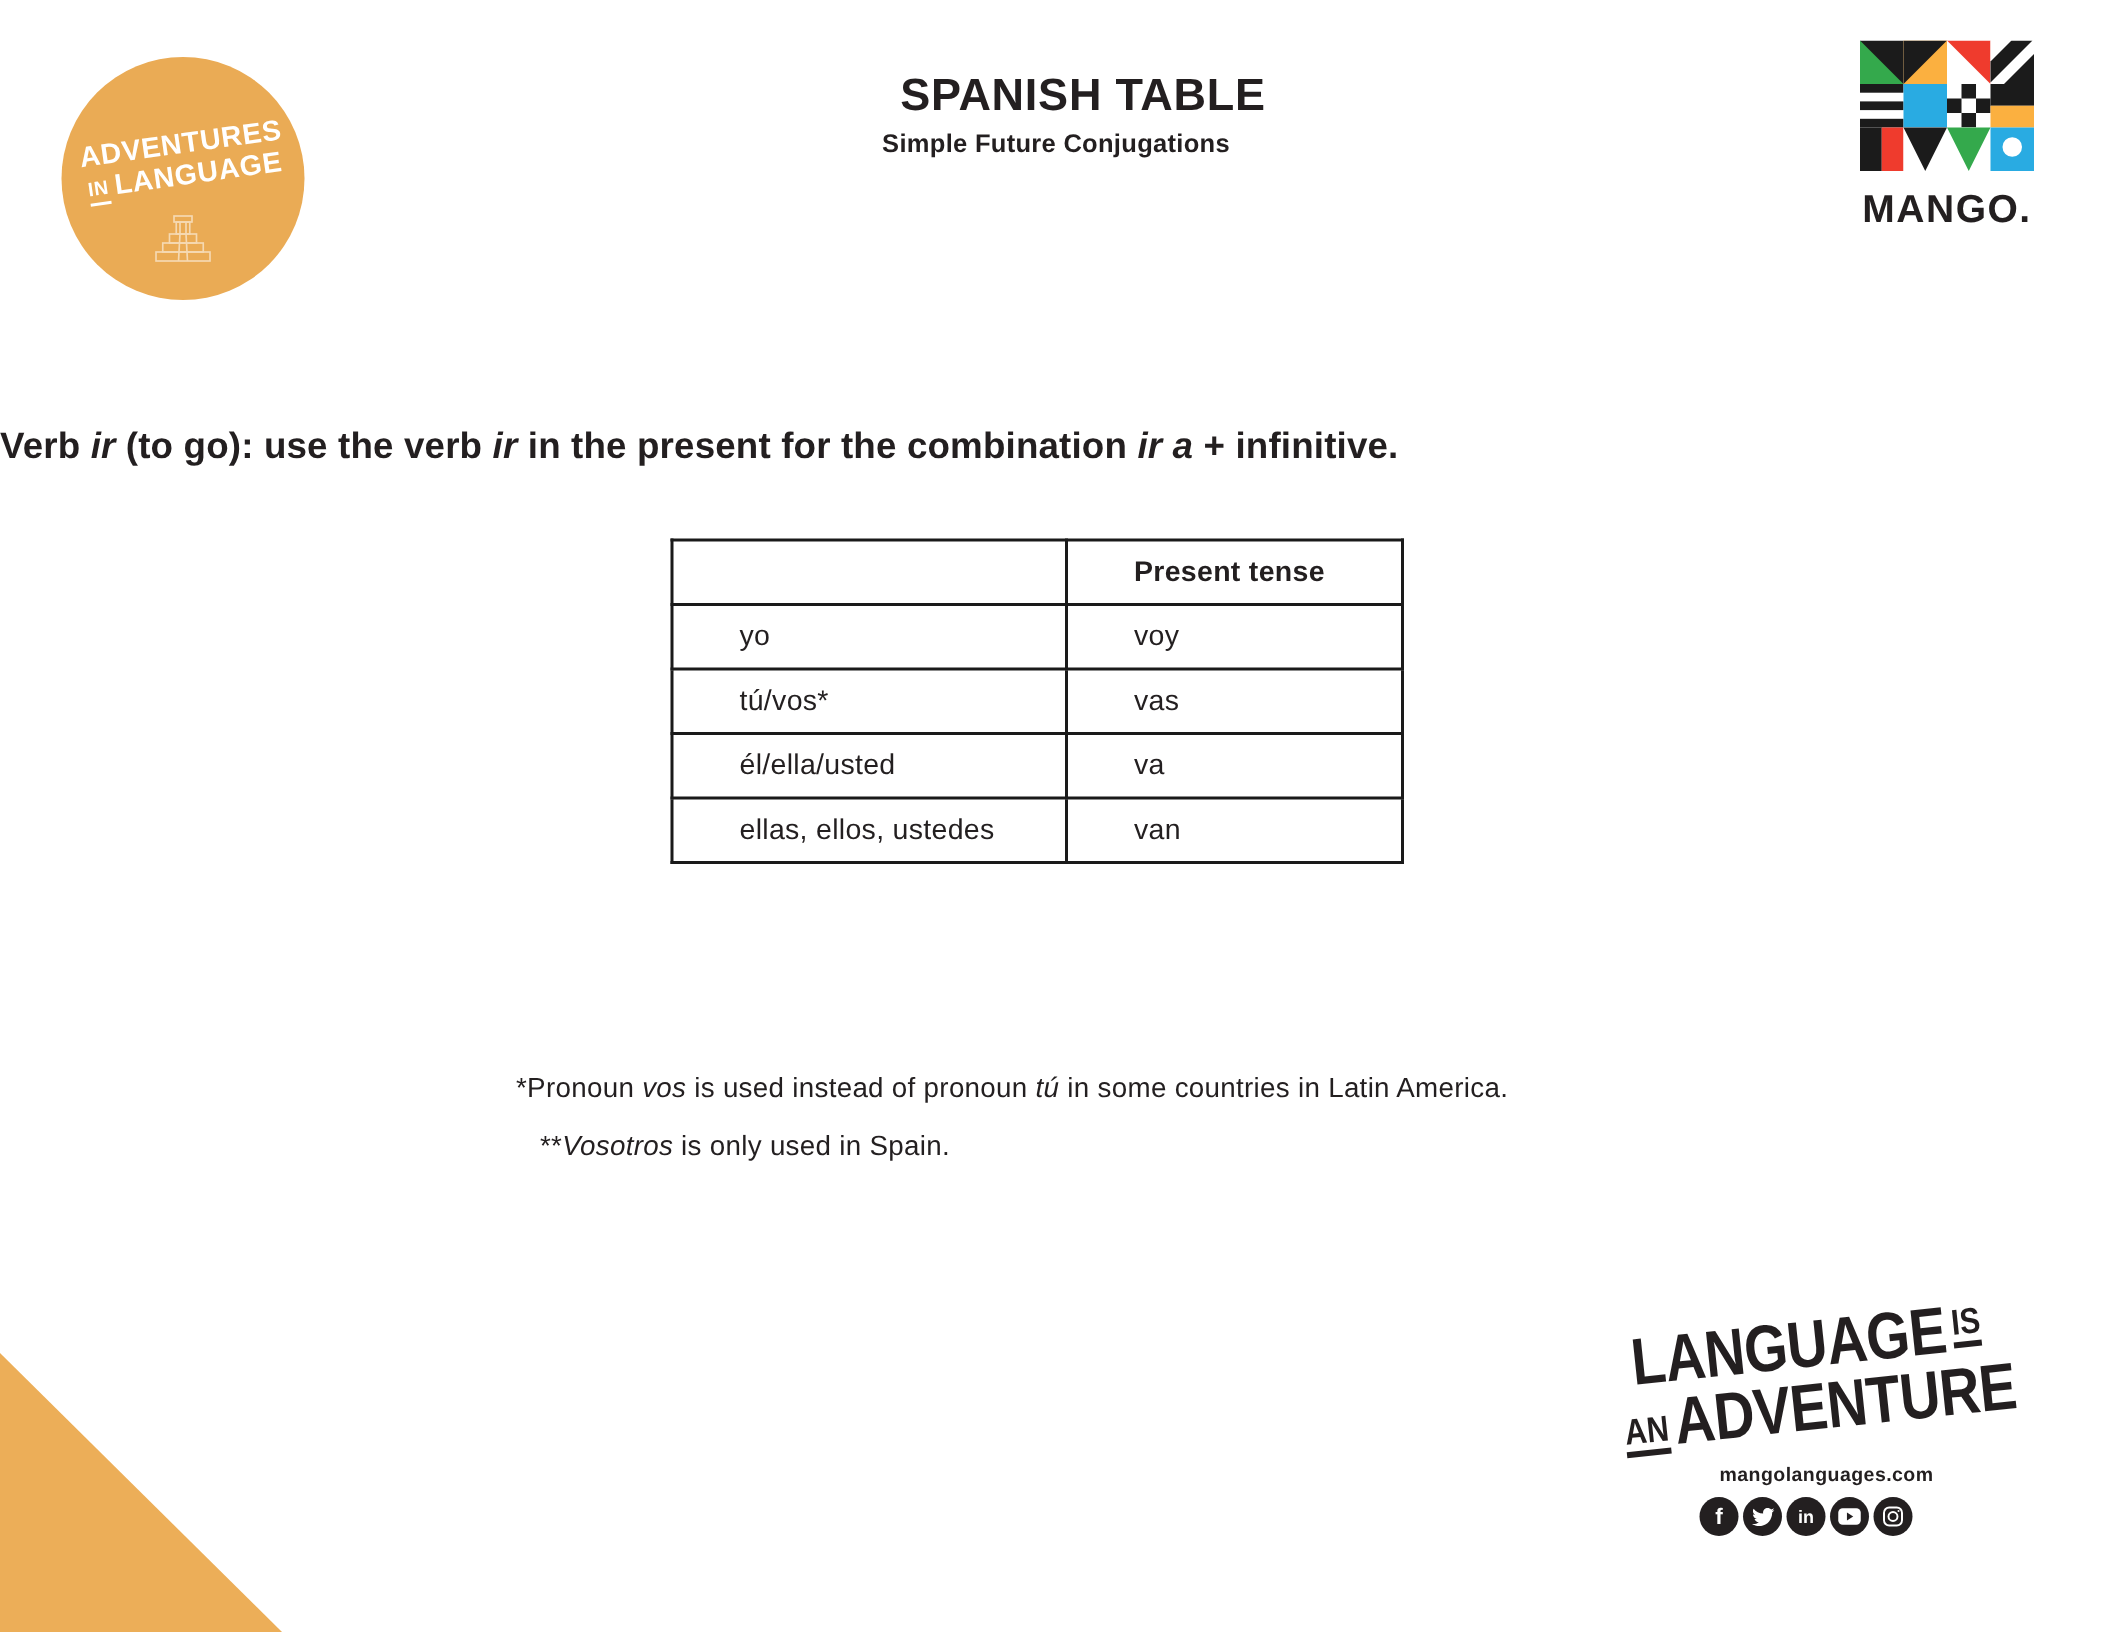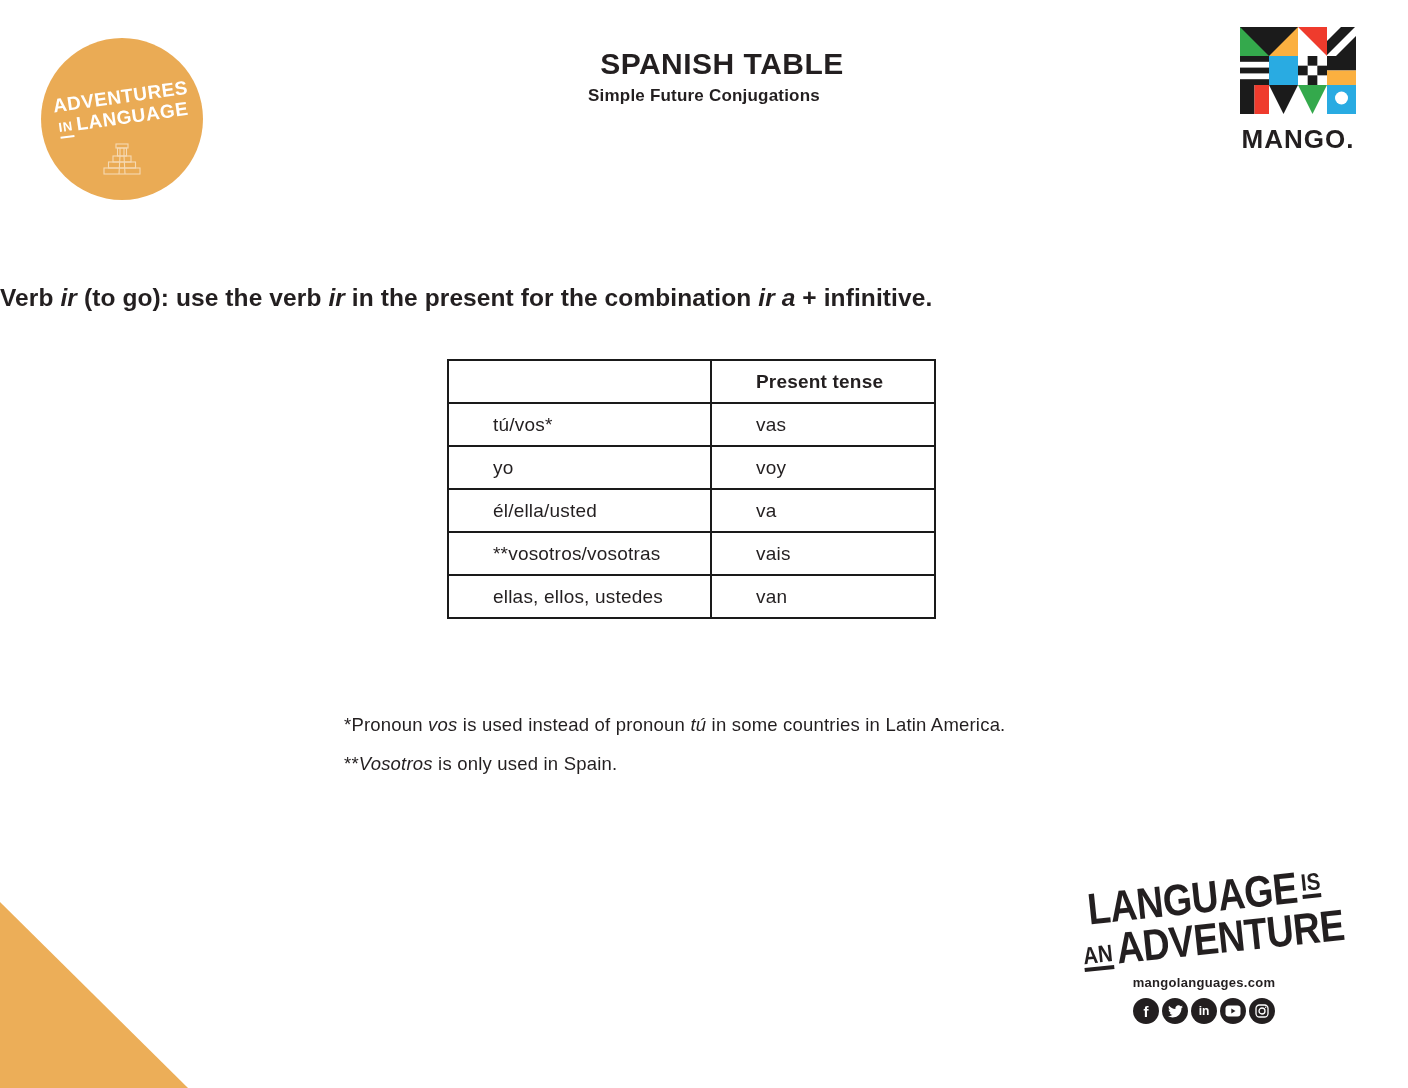--- a/index.html
+++ b/index.html
@@ -54,38 +54,38 @@
   }
   .conj-table td,.conj-table th{
     border:2.5px solid #1A1A1A;height:41px;text-align:left;
     vertical-align:middle;padding:0 6px 0 44px;
     font-size:19px;font-weight:500;letter-spacing:.2px;
   }
   .conj-table th{font-weight:800;}
   
   .footnote{position:absolute;left:344px;font-size:18.5px;font-weight:500;letter-spacing:.2px;}
   .footnote-1{top:714px;}
-  .footnote-2{top:753px;}
+  .footnote-2{top:753px;margin-left:16px;}
   
   .tagline{
     position:absolute;left:1072px;top:890px;width:300px;
     transform:rotate(-6deg);transform-origin:0 0;
     font-weight:900;color:#231F20;line-height:.96;white-space:nowrap;
   }
   .tagline-line{display:block;transform:scaleX(.85);transform-origin:0 50%;}
   .tagline-line1{padding-left:16px;}
   .tag-big{font-size:44px;letter-spacing:-.5px;}
   .tag-small{
     font-size:24px;display:inline-block;border-bottom:4px solid #231F20;
     padding-bottom:1px;margin:0 5px;
   }
   .tag-small-is{vertical-align:11px;}
   .tag-small-an{vertical-align:3px;}
   .website{
-    position:absolute;left:1119px;top:975px;width:170px;text-align:center;
+    position:absolute;left:1119px;top:975px;width:170px;text-align:right;
     font-size:13px;font-weight:700;letter-spacing:.3px;
   }
   .social-row{position:absolute;left:1133px;top:998px;display:flex;gap:3px;}
   .social-circle{
     width:26px;height:26px;border-radius:50%;background:#231F20;
     display:flex;align-items:center;justify-content:center;
     color:#fff;font-weight:700;
   }
   .social-circle .ltr{font-size:15px;line-height:1;}
   .social-circle .ltr-in{font-size:12px;}
@@ -164,34 +164,30 @@
   <colgroup>
       <col style="width:263px">
       <col style="width:224px">
     </colgroup>
   <tbody>
       <tr>
     <th></th>
     <th>Present tense</th>
   </tr>
   <tr>
+    <td>yo</td>
+    <td>voy</td>
+  </tr>
+  <tr>
     <td>tú/vos*</td>
     <td>vas</td>
   </tr>
   <tr>
-    <td>yo</td>
-    <td>voy</td>
-  </tr>
-  <tr>
     <td>él/ella/usted</td>
     <td>va</td>
-  </tr>
-  <tr>
-    <td>**vosotros/vosotras</td>
-    <td>vais</td>
   </tr>
   <tr>
     <td>ellas, ellos, ustedes</td>
     <td>van</td>
   </tr>
 </tbody>
   </table>
 
 <div class="footnote footnote-1">
   <span>*Pronoun </span><span class="i">vos</span><span> is used instead of pronoun </span><span class="i">tú</span><span> in some countries in Latin America.</span>

